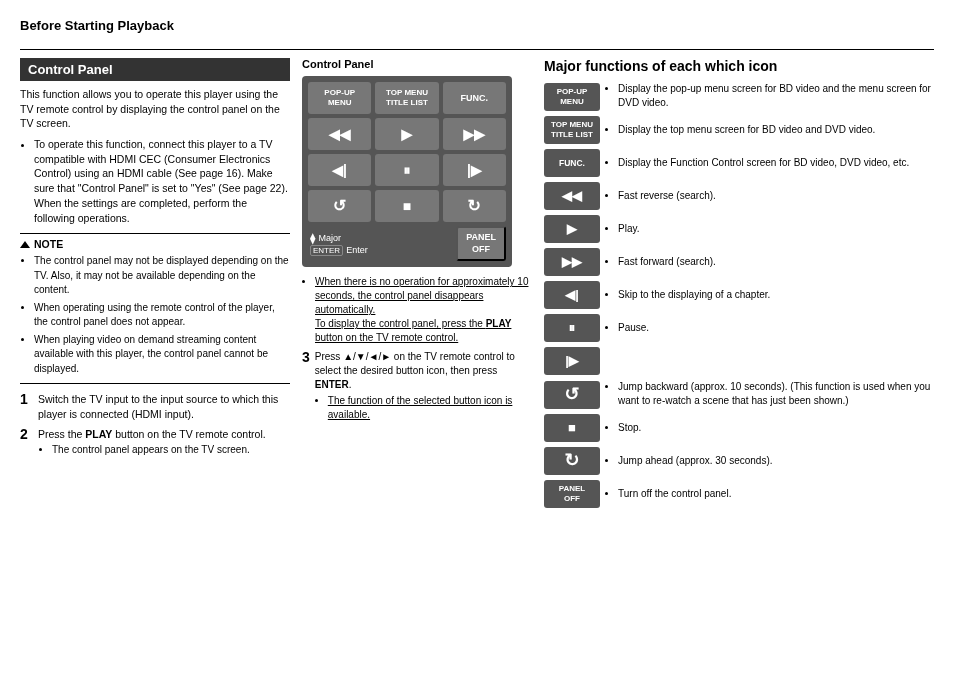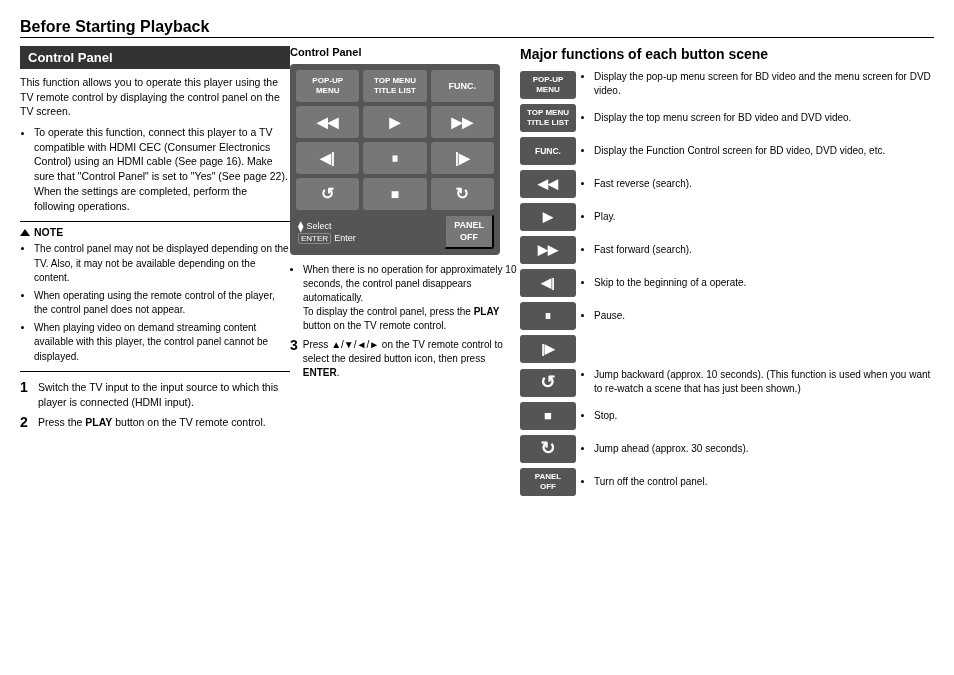--- a/index.html
+++ b/index.html
@@ -12,29 +12,30 @@
       min-height: 675px;
       overflow: hidden;
     }
 
     .page-container {
       width: 954px;
       padding: 18px 20px 10px 20px;
     }
 
     .page-title {
-      font-size: 16px;
+      font-size: 13px;
       font-weight: bold;
       margin-bottom: 8px;
       border-bottom: 1px solid #000;
-      padding-bottom: 1px;
+      padding-bottom: 16px;
     }
 
     .content-row {
       display: flex;
+      gap: 12px;
       margin-top: 4px;
     }
 
     
     .left-col {
       width: 270px;
       flex-shrink: 0;
     }
 
     .section-header {
@@ -227,20 +228,21 @@
     }
 
     .mid-notes ul {
       list-style: disc;
       padding-left: 13px;
       margin-bottom: 5px;
     }
 
     .mid-notes ul li {
       margin-bottom: 3px;
+      text-decoration: underline;
     }
 
     .mid-step {
       display: flex;
       gap: 5px;
       margin-top: 5px;
     }
 
     .mid-step-num {
       font-size: 14px;
@@ -335,20 +337,23 @@
 
       <div class="steps">
         <div class="step">
           <div class="step-num">1</div>
           <div class="step-text">Switch the TV input to the input source to which this player is connected (HDMI input).</div>
         </div>
         <div class="step">
           <div class="step-num">2</div>
           <div class="step-text">
             Press the <b>PLAY</b> button on the TV remote control.
+            <ul class="step-sub">
+              <li>The control panel appears on the TV screen.</li>
+            </ul>
           </div>
         </div>
       </div>
     </div>
 
     <div class="mid-col">
       <div class="mid-col-title">Control Panel</div>
 
       <div class="control-panel-widget">
 
@@ -391,46 +396,49 @@
             </button>
           <button class="cp-btn wide">
               <span class="cp-btn-icon" style="font-size:16px;">↻</span>
             </button>
         </div>
 
         <div class="cp-bottom-row">
           <div class="cp-select-area">
             <div class="cp-select-line">
               <span class="cp-select-diamond">⧫</span>
-              <span>Select</span>
+              <span>Major</span>
             </div>
             <div class="cp-select-line">
               <span class="cp-enter-badge">ENTER</span>
               <span>Enter</span>
             </div>
           </div>
           <button class="cp-panel-off">PANEL<br>OFF</button>
         </div>
       </div>
 
       <div class="mid-notes">
         <ul>
           <li>When there is no operation for approximately 10 seconds, the control panel disappears automatically.<br>To display the control panel, press the <b>PLAY</b> button on the TV remote control.</li>
         </ul>
         <div class="mid-step">
           <div class="mid-step-num">3</div>
           <div>
             Press ▲/▼/◄/► on the TV remote control to select the desired button icon, then press <b>ENTER</b>.
+            <ul style="list-style:disc; padding-left:13px; margin-top:2px;">
+              <li>The function of the selected button icon is available.</li>
+            </ul>
           </div>
         </div>
       </div>
     </div>
 
     <div class="right-col">
-      <div class="right-title">Major functions of each button scene</div>
+      <div class="right-title">Major functions of each which icon</div>
 
       <div class="func-table">
 
         <div class="func-row">
           <div class="func-btn" style="font-size:8px; line-height:1.2;">POP-UP<br>MENU</div>
           <div class="func-desc">
               <ul>
                 <li>Display the pop-up menu screen for BD video and the menu screen for DVD video.</li>
               </ul>
             </div>
@@ -478,21 +486,21 @@
               <ul>
                 <li>Fast forward (search).</li>
               </ul>
             </div>
         </div>
 
         <div class="func-row">
           <div class="func-btn small-icon">◀|</div>
           <div class="func-desc">
               <ul>
-                <li>Skip to the beginning of a operate.</li>
+                <li>Skip to the displaying of a chapter.</li>
               </ul>
             </div>
         </div>
 
         <div class="func-row">
           <div class="func-btn small-icon">⏸</div>
           <div class="func-desc">
               <ul>
                 <li>Pause.</li>
               </ul>

